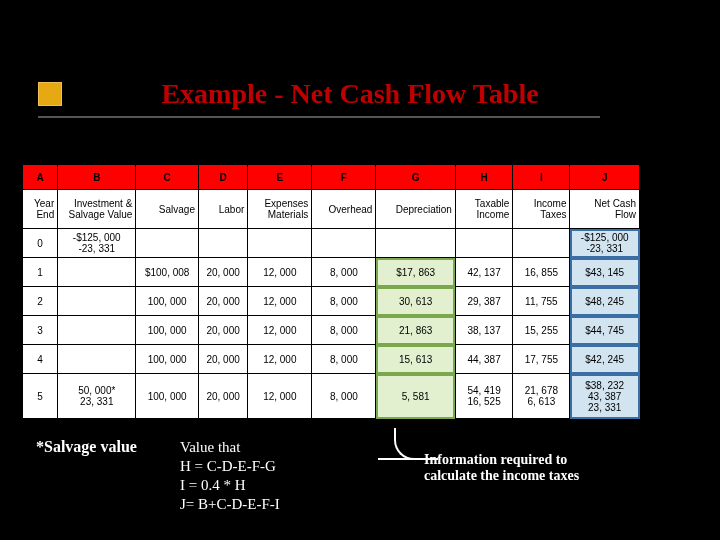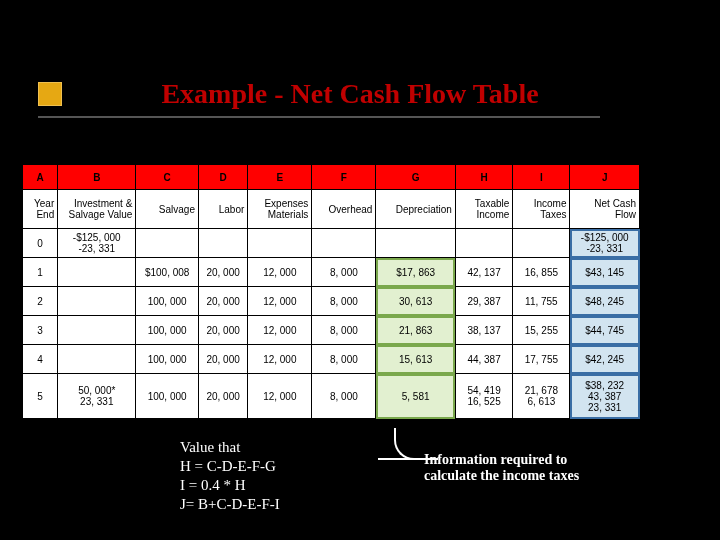--- a/index.html
+++ b/index.html
@@ -246,20 +246,21 @@
         <td>12, 000</td>
         <td>8, 000</td>
         <td class="hlG">5, 581</td>
         <td>54, 419<br>16, 525</td>
         <td>21, 678<br>6, 613</td>
         <td class="hlJ">$38, 232<br>43, 387<br>23, 331</td>
       </tr>
     </tbody>
   </table>
 
+  <div class="salvage"><span>*Salvage value</span></div>
 
   <div class="note"><span>Value that</span>
 <span>H = C-D-E-F-G</span>
 <span>I = 0.4 * H</span>
 <span>J= B+C-D-E-F-I</span></div>
 
   <div class="callout"></div>
   <div class="info">
     <span>Information required to</span><br>
     <span>calculate the income taxes</span>

